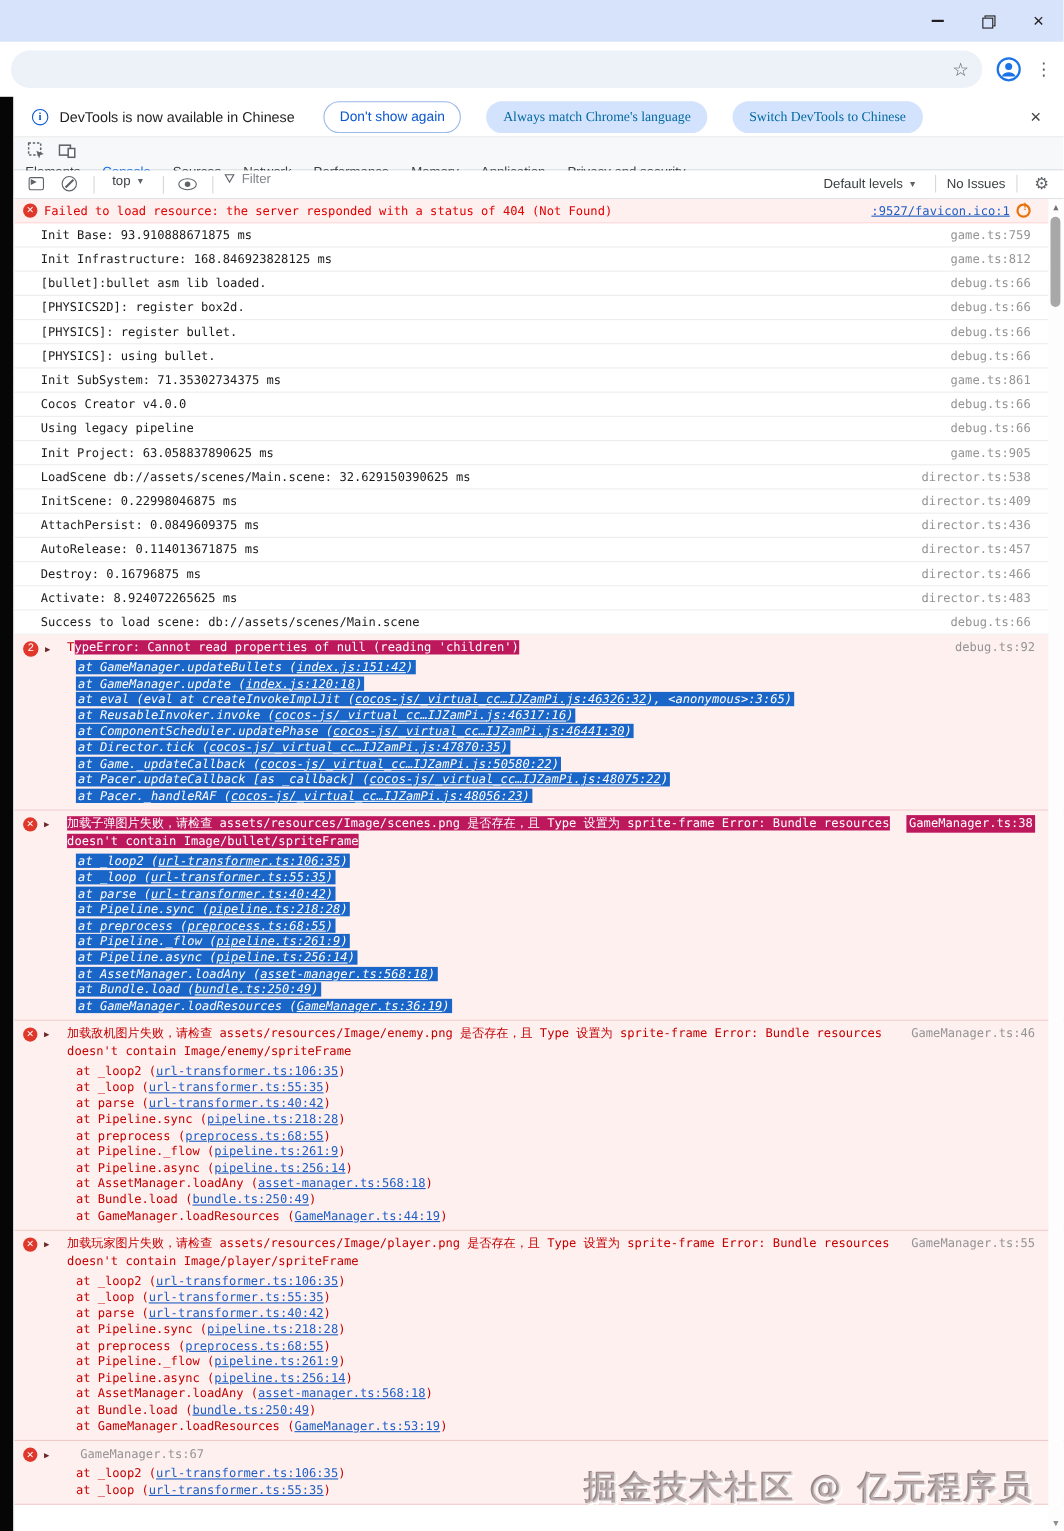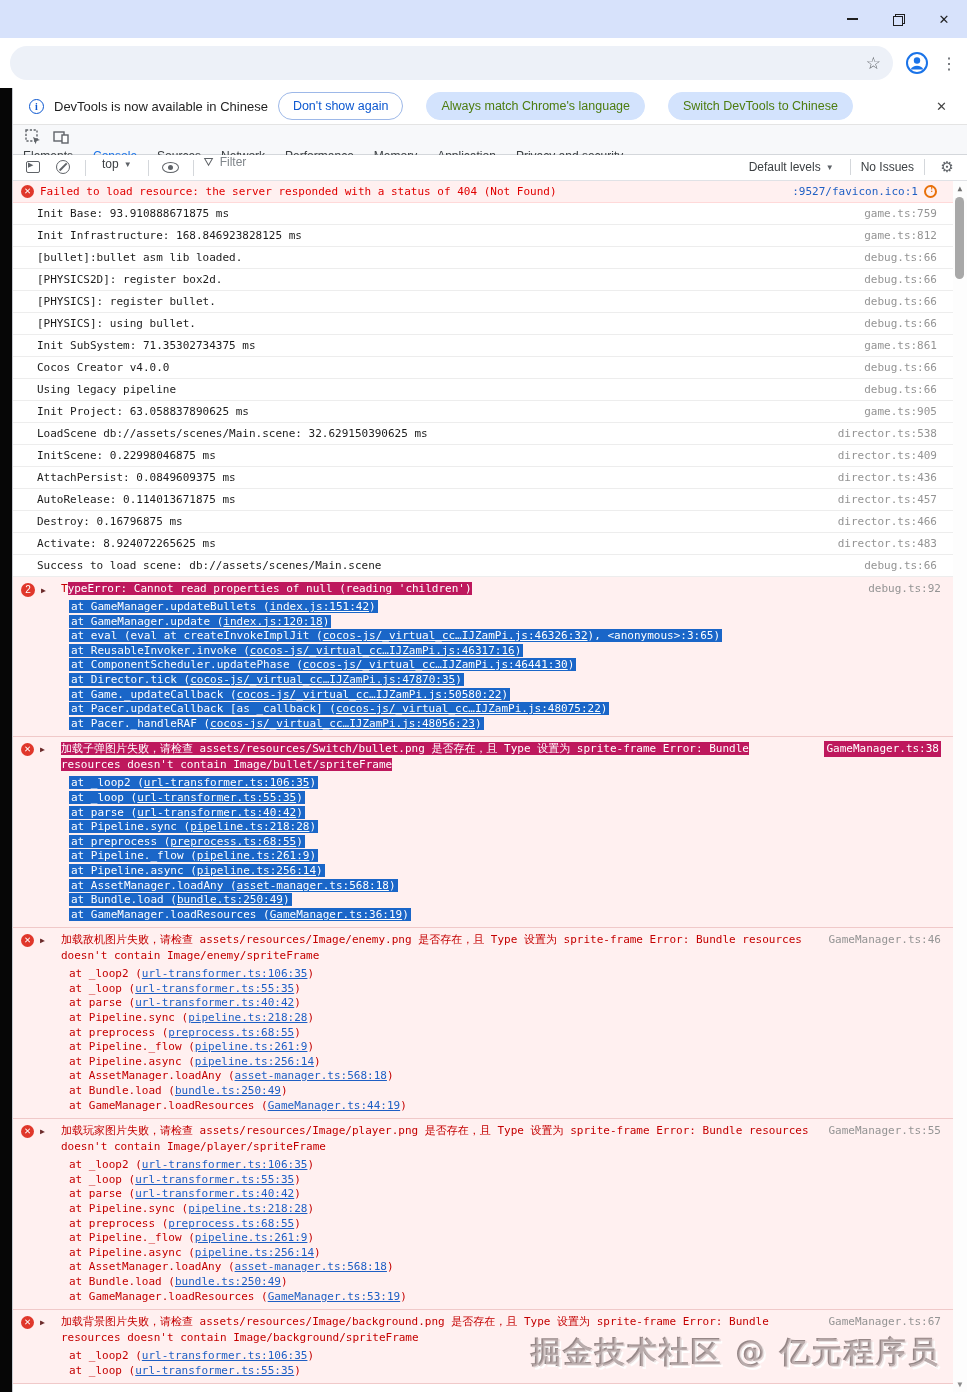--- a/index.html
+++ b/index.html
@@ -21,24 +21,24 @@
   .menu-dots { color:#5f6368; font-size:16px; letter-spacing:0; width:16px; text-align:center; }
 
   
   .page-strip { position:absolute; left:0; top:88px; width:12px; bottom:0; background:#060606; }
 
   
   .devtools { position:absolute; left:12px; right:0; top:88px; bottom:0; background:#fff; border-left:1px solid #c7cbd1; display:flex; flex-direction:column; }
 
   .notif { height:37px; background:#fff; border-bottom:1px solid #e4e4e4; display:flex; align-items:center; gap:10px; padding:0 12px 0 16px; font-size:13px; color:#1f1f1f; }
   .info-circle { width:15px; height:15px; border:1.6px solid #0b57d0; border-radius:50%; color:#0b57d0; font-size:10px; font-weight:bold; display:flex; align-items:center; justify-content:center; font-family:"Liberation Serif",serif; flex:none; }
-  .notif-msg { margin-right:0; }
+  .notif-msg { margin-right:16px; }
   .pill { border-radius:16px; padding:6px 14px; font-size:12.5px; white-space:nowrap; cursor:pointer; }
   .pill.outline { background:#fff; border:1px solid #9db8e8; color:#0b57d0; }
-  .pill.tonal { background:#d3e3fd; border:1px solid #d3e3fd; color:#4d7c0f; }
+  .pill.tonal { background:#d3e3fd; border:1px solid #d3e3fd; color:#0369a1;font-family:Liberation Serif, serif; }
   .notif-close { margin-left:auto; color:#444; font-size:13px; padding:4px 8px; cursor:pointer; }
 
   .tabbar { height:30px; background:#f7f8fa; border-bottom:1px solid #d4d7db; display:flex; align-items:stretch; font-size:12px; color:#3c4043;flex-direction:column; }
   .tb-icons { display:flex; align-items:center; gap:4px; padding:0 6px 0 8px; }
   .vsep { width:1px; height:16px; background:#d4d7db; margin:auto 4px; }
   .icon-btn { width:24px; height:24px; display:flex; align-items:center; justify-content:center; color:#5f6368; cursor:pointer; }
   .tab { display:flex; align-items:center; padding:0 10px; cursor:pointer; border-bottom:2.5px solid transparent; white-space:nowrap; }
   .tab.active { color:#1a73e8; border-bottom-color:#1a73e8; }
   .tab-right { margin-left:auto; display:flex; align-items:center; gap:2px; padding-right:4px; }
   .overflow-chev { color:#5f6368; font-size:13px; padding:0 8px; cursor:pointer; }
@@ -58,39 +58,39 @@
   .dock-icon::after { content:"▶"; position:absolute; left:1px; top:-1px; font-size:7px; color:#5f6368; }
   .nosign { width:14px; height:14px; border:1.5px solid #5f6368; border-radius:50%; position:relative; }
   .nosign::after { content:""; position:absolute; left:1px; top:5px; width:10px; height:1.5px; background:#5f6368; transform:rotate(-45deg); }
   .inspect-ic, .device-ic { width:16px; height:16px; }
 
   
   .console-log { flex:1; overflow:hidden; position:relative; font-family:"DejaVu Sans Mono","Liberation Mono",monospace; font-size:11px; background:#fff; }
   .log-row { display:flex; align-items:center; height:22px; border-bottom:1px solid #ededed; color:#1b1b1b; padding:0 30px 0 24px; gap:6px; }
   .log-row.err { background:#fff0f0; border-bottom:1px solid #ffd9d9; color:#e00000; padding-left:8px; }
   .row-src { margin-left:auto; color:#949494; flex:none; }
-  .row-src.link { color:#1f5fc4; cursor:pointer; }
+  .row-src.link { color:#1f5fc4; text-decoration:underline; cursor:pointer; }
   .issue-ic { width:13px; height:13px; border:2px solid #e8710a; border-radius:50%; flex:none; position:relative; }
   .issue-ic::after { content:"!"; position:absolute; left:3px; top:-3px; color:#e8710a; font-size:9px; font-weight:bold; }
 
   .group { background:#fff0f0; border-bottom:1px solid #f0c9c9; padding:4px 0 5px; }
   .g-head { display:flex; align-items:flex-start; padding:0 26px 0 8px; }
   .g-gutter { flex:none; width:40px; display:flex; align-items:center; gap:6px; padding-top:2px; }
   .tri { color:#6b2a2a; font-size:8px; cursor:pointer; }
   .cbadge { min-width:14px; height:14px; border-radius:8px; background:#e0372b; color:#fff; font-size:10px; line-height:14px; text-align:center; padding:0 3px; font-family:"Liberation Sans",sans-serif; flex:none; }
   .g-msg { flex:1; line-height:16px; color:#c40000; }
   .g-src { flex:none; margin-left:12px; line-height:16px; color:#949494; }
   .sel { background:#be185d; color:#fff; }
   .g-src.sel { color:#fff; padding:0 2px; }
   .g-stack { padding:3px 26px 0 56px; }
   .s-line { line-height:14.6px; white-space:nowrap; }
   .s-line a { color:#1f5fc4; text-decoration:underline; cursor:pointer; }
   .s-line.selline a { color:#fff; }
   .s-line .wrap { color:#c40000; }
-  .s-line.selline .wrap { background:#1a66c8; color:#fff; padding:0 2px; }
+  .s-line.selline .wrap { background:#1a66c8; color:#fff; padding:0 2px;font-style:italic; }
 
   
   .vscroll { position:absolute; top:0; right:0; width:14px; bottom:0; background:#fdfdfd; }
   .vs-arrow { position:absolute; left:0; width:14px; text-align:center; color:#707070; font-size:8px; }
   .vs-up { top:3px; }
   .vs-down { bottom:3px; color:#8d8d8d; }
   .vs-thumb { position:absolute; left:2px; top:16px; width:9px; height:82px; border-radius:5px; background:#a8a8a8; }
 
   
   .watermark { position:absolute; right:26px; bottom:18px; font-size:30px; font-weight:bold; letter-spacing:2px;
@@ -304,21 +304,21 @@
           <div class="s-line selline"><span class="wrap">at Pacer.updateCallback [as _callback] (<a>cocos-js/_virtual_cc…IJZamPi.js:48075:22</a>)</span></div>
           <div class="s-line selline"><span class="wrap">at Pacer._handleRAF (<a>cocos-js/_virtual_cc…IJZamPi.js:48056:23</a>)</span></div>
         </div>
       </div>
       <div class="group">
         <div class="g-head">
           <div class="g-gutter">
             <span class="xcircle">✕</span>
             <span class="tri">▶</span>
           </div>
-          <div class="g-msg"><span class="sel">加载子弹图片失败，请检查 assets/resources/Switch/bullet.png 是否存在，且 Type 设置为 sprite-frame Error: Bundle resources doesn't contain Image/bullet/spriteFrame</span></div>
+          <div class="g-msg"><span class="sel">加载子弹图片失败，请检查 assets/resources/Image/scenes.png 是否存在，且 Type 设置为 sprite-frame Error: Bundle resources doesn't contain Image/bullet/spriteFrame</span></div>
           <div class="g-src sel">GameManager.ts:38</div>
         </div>
         <div class="g-stack">
           <div class="s-line selline"><span class="wrap">at _loop2 (<a>url-transformer.ts:106:35</a>)</span></div>
           <div class="s-line selline"><span class="wrap">at _loop (<a>url-transformer.ts:55:35</a>)</span></div>
           <div class="s-line selline"><span class="wrap">at parse (<a>url-transformer.ts:40:42</a>)</span></div>
           <div class="s-line selline"><span class="wrap">at Pipeline.sync (<a>pipeline.ts:218:28</a>)</span></div>
           <div class="s-line selline"><span class="wrap">at preprocess (<a>preprocess.ts:68:55</a>)</span></div>
           <div class="s-line selline"><span class="wrap">at Pipeline._flow (<a>pipeline.ts:261:9</a>)</span></div>
           <div class="s-line selline"><span class="wrap">at Pipeline.async (<a>pipeline.ts:256:14</a>)</span></div>
@@ -370,21 +370,20 @@
           <div class="s-line"><span class="wrap">at Bundle.load (<a>bundle.ts:250:49</a>)</span></div>
           <div class="s-line"><span class="wrap">at GameManager.loadResources (<a>GameManager.ts:53:19</a>)</span></div>
         </div>
       </div>
       <div class="group">
         <div class="g-head">
           <div class="g-gutter">
             <span class="xcircle">✕</span>
             <span class="tri">▶</span>
           </div>
-          <div class="g-msg">加载背景图片失败，请检查 assets/resources/Image/background.png 是否存在，且 Type 设置为 sprite-frame Error: Bundle resources doesn't contain Image/background/spriteFrame</div>
           <div class="g-src">GameManager.ts:67</div>
         </div>
         <div class="g-stack">
           <div class="s-line"><span class="wrap">at _loop2 (<a>url-transformer.ts:106:35</a>)</span></div>
           <div class="s-line"><span class="wrap">at _loop (<a>url-transformer.ts:55:35</a>)</span></div>
         </div>
       </div>
       <div class="vscroll">
       <span class="vs-arrow vs-up">▲</span>
       <span class="vs-thumb"></span>

